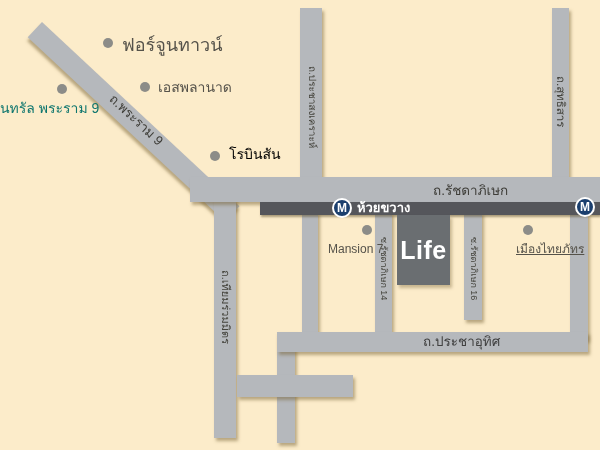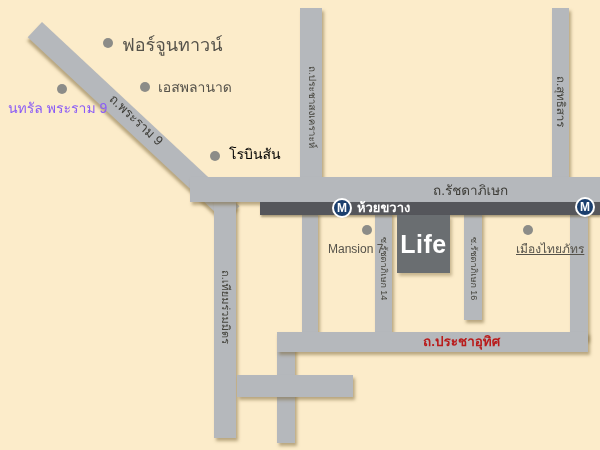--- a/index.html
+++ b/index.html
@@ -57,47 +57,47 @@
   <div class="road" style="left:570px;top:212px;width:18px;height:128px;background:#b5b8bc;"></div>
   <div class="road" style="left:277px;top:332px;width:18px;height:111px;background:#b5b8bc;"></div>
   <div class="road" style="left:237px;top:375px;width:116px;height:22px;background:#b5b8bc;"></div>
   <div class="road" style="left:277px;top:332px;width:311px;height:20px;background:#b5b8bc;"></div>
   <div class="road" style="left:190px;top:177px;width:410px;height:25px;background:#b5b8bc;"></div>
 
   <div class="mrt-band" style="left:260px;top:202px;width:340px;height:13px;background:#55565b;"></div>
 
   <div class="dlabel" style="left:116px;top:92px;font-size:13px;color:#3e3d38;">ถ.พระราม 9</div>
   <div class="hlabel" style="left:433px;top:184px;font-size:13.5px;color:#3e3d38;">ถ.รัชดาภิเษก</div>
-  <div class="hlabel" style="left:423px;top:335px;font-size:13.5px;color:#b91c1c;font-weight:bold;">ถ.ประชาอุทิศ</div>
+  <div class="hlabel" style="left:423px;top:335px;font-size:13.5px;color:#404040;">ถ.ประชาอุทิศ</div>
   <div class="vlabel" style="left:317px;top:66px;font-size:10px;color:#45443d;">ถ.ประชาสงเคราะห์</div>
   <div class="vlabel" style="left:566px;top:76px;font-size:11.5px;color:#45443d;">ถ.สุทธิสาร</div>
   <div class="vlabel" style="left:231px;top:270px;font-size:11px;color:#45443d;">ถ.เทียมร่วมมิตร</div>
   <div class="vlabel" style="left:388px;top:237px;font-size:9px;color:#45443d;">ซ.รัชดาภิเษก 14</div>
   <div class="vlabel" style="left:478px;top:237px;font-size:9px;color:#45443d;">ซ.รัชดาภิเษก 16</div>
 
   <div class="dot" style="left:103px;top:38px;background:#8c8c88;"></div>
   <div class="dot" style="left:140px;top:82px;background:#8c8c88;"></div>
   <div class="dot" style="left:57px;top:84px;background:#8c8c88;"></div>
   <div class="dot" style="left:210px;top:151px;background:#8c8c88;"></div>
   <div class="dot" style="left:362px;top:225px;background:#8c8c88;"></div>
   <div class="dot" style="left:523px;top:225px;background:#8c8c88;"></div>
 
   <div class="hlabel" style="left:122px;top:36px;font-size:18px;color:#55524a;">ฟอร์จูนทาวน์</div>
   <div class="hlabel" style="left:158px;top:80px;font-size:14px;color:#55524a;text-align:right;">เอสพลานาด</div>
-  <div class="hlabel" style="left:8px;top:101px;font-size:14px;color:#8b5cf6;">นทรัล พระราม 9</div>
+  <div class="hlabel" style="left:0px;top:101px;font-size:14px;color:#0f766e;">นทรัล พระราม 9</div>
   <div class="hlabel" style="left:229px;top:147px;font-size:14px;color:#000000;">โรบินสัน</div>
   <div class="hlabel" style="left:328px;top:243px;font-size:12px;color:#55524a;">Mansion 7</div>
   <div class="hlabel" style="left:516px;top:243px;font-size:12px;color:#55524a;text-decoration:underline;">เมืองไทยภัทร</div>
 
   <div class="mrt-station" style="left:332px;top:197px;">
     <div class="mrt-circle" style="background:#1b3f6e;">M</div>
     <div class="mrt-name">ห้วยขวาง</div>
   </div>
   <div class="mrt-station" style="left:575px;top:197px;">
     <div class="mrt-circle" style="background:#1b3f6e;">M</div>
 
   </div>
 
-  <div class="life-block" style="left:397px;top:215px;width:53px;height:58px;background:#6a6e71;">
+  <div class="life-block" style="left:397px;top:215px;width:53px;height:70px;background:#6a6e71;">
     <span class="life-text">Life</span>
   </div>
 
 </div>
 
 </body></html>

